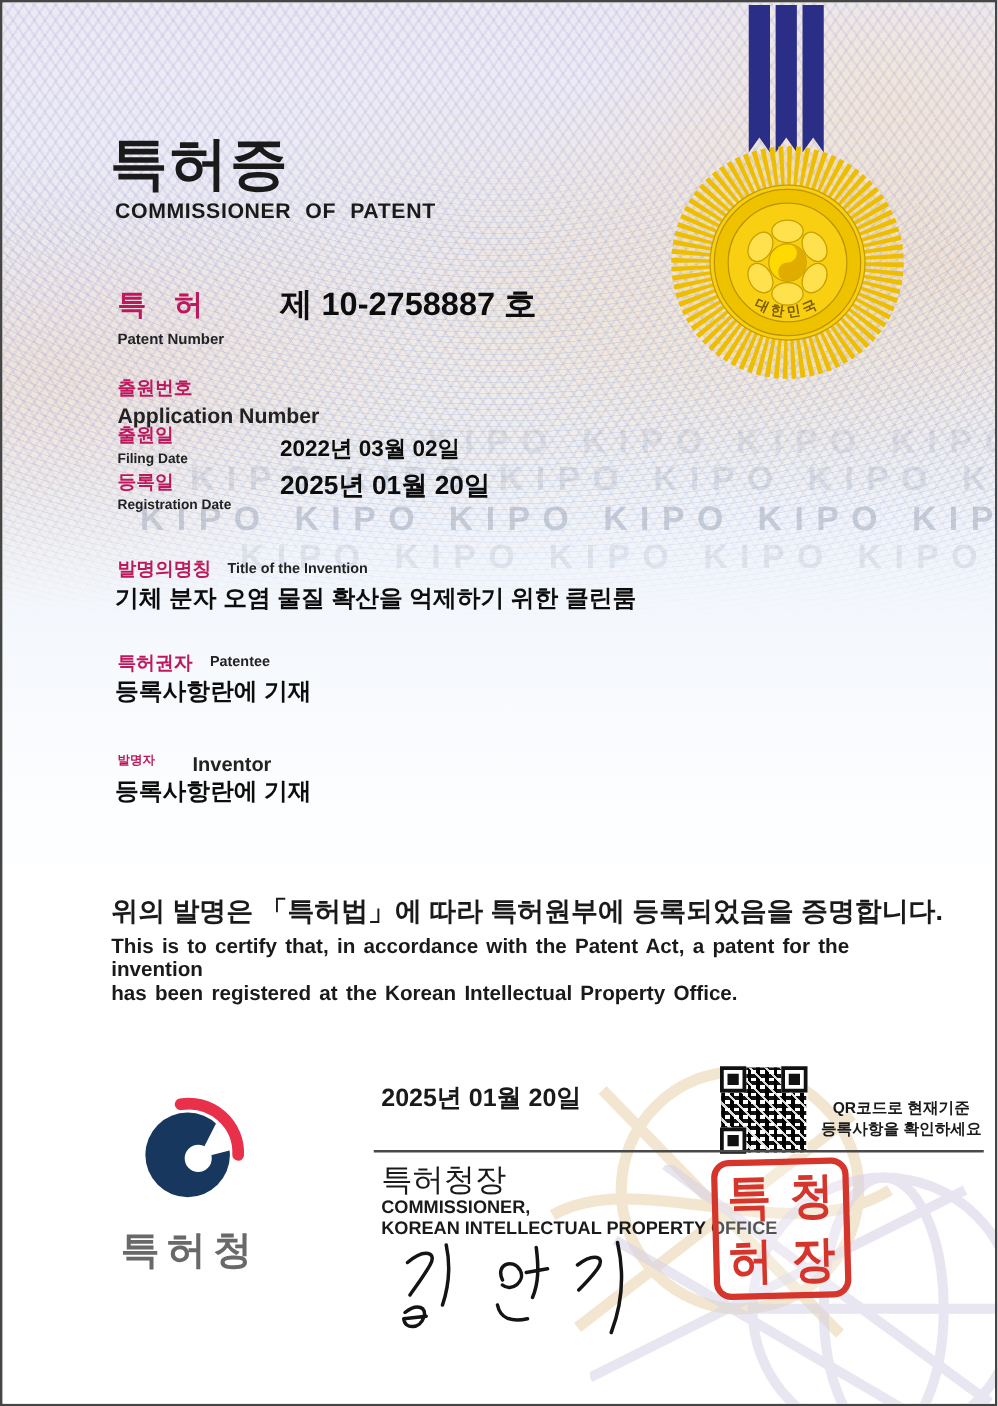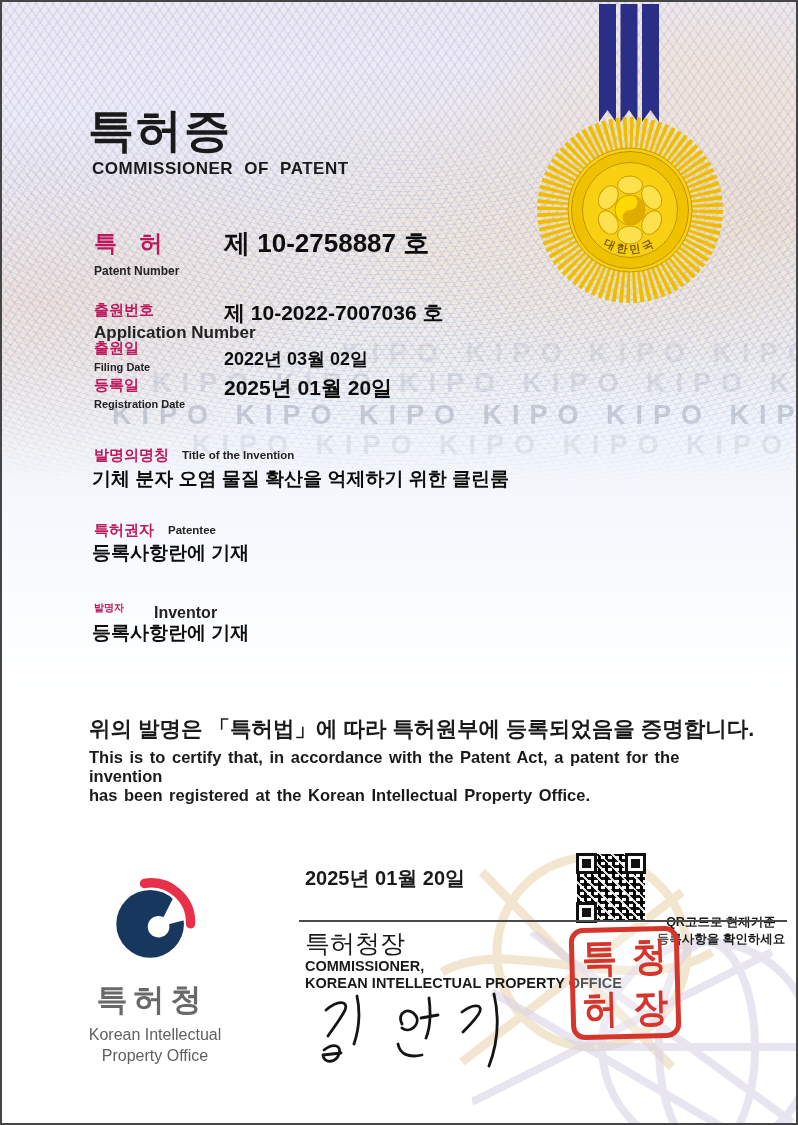--- a/index.html
+++ b/index.html
@@ -122,21 +122,20 @@
       <textPath href="#medalArc" startOffset="50%" text-anchor="middle">대한민국</textPath>
     </text>
   </svg>
 
   <div class="abs lab z2" style="left:92px;top:226px;font-size:23px;letter-spacing:8px">특 허</div>
   <div class="abs sub z2" style="left:92px;top:262px;font-size:12px">Patent Number</div>
   <div class="abs val z2" style="left:222px;top:224px;font-size:26px">제 10-2758887 호</div>
 
   <div class="abs lab z2" style="left:92px;top:299px;font-size:15px">출원번호</div>
   <div class="abs sub z2" style="left:92px;top:321px;font-size:17px">Application Number</div>
-  <div class="abs val z2" style="left:222px;top:297px;font-size:21px">제 10-2022-7007036 호</div>
 
   <div class="abs lab z2" style="left:92px;top:337px;font-size:15px">출원일</div>
   <div class="abs sub z2" style="left:92px;top:359px;font-size:11px">Filing Date</div>
   <div class="abs val z2" style="left:222px;top:345px;font-size:18px">2022년 03월 02일</div>
 
   <div class="abs lab z2" style="left:92px;top:374px;font-size:15px">등록일</div>
   <div class="abs sub z2" style="left:92px;top:396px;font-size:11px">Registration Date</div>
   <div class="abs val z2" style="left:222px;top:372px;font-size:21px">2025년 01월 20일</div>
 
   <div class="abs lab z2" style="left:92px;top:444px;font-size:15px;font-weight:700">발명의명칭</div>
@@ -157,21 +156,21 @@
     <span>has been registered at the Korean Intellectual Property Office.</span>
   </div>
 
   <div class="abs z2" style="left:303px;top:863px;font-size:20px;font-weight:700">2025년 01월 20일</div>
   <div class="abs qr z2" style="left:574px;top:851px">
     <div class="qr-noise"></div>
     <div class="f f-tl"></div>
     <div class="f f-tr"></div>
     <div class="f f-bl"></div>
   </div>
-  <div class="abs qr-cap z2" style="left:648px;top:912px">
+  <div class="abs qr-cap z2" style="left:648px;top:876px">
     <span>QR코드로 현재기준</span><br>
     <span>등록사항을 확인하세요</span>
   </div>
 
   <div class="abs divider z2" style="left:297px;top:918px;width:488px"></div>
 
   <div class="abs z2" style="left:303px;top:925px;font-size:25px;font-weight:400">특허청장</div>
   <div class="abs z2" style="left:303px;top:956px;font-size:14.5px;font-weight:800">COMMISSIONER,</div>
   <div class="abs z2" style="left:303px;top:973px;font-size:14.5px;font-weight:800">KOREAN INTELLECTUAL PROPERTY OFFICE</div>
 
@@ -198,18 +197,14 @@
     <span>장</span>
   </div>
 
   <svg class="abs z2" style="left:103px;top:873px" width="94" height="94" viewBox="0 0 100 100">
     <circle cx="48" cy="52" r="36" fill="#17375e"></circle>
     <polygon points="57,55 86,-2 108,42" fill="#fff"></polygon>
     <circle cx="57" cy="55" r="11.5" fill="#fff"></circle>
     <path d="M 42,9 A 42,42 0 0 1 91,52" fill="none" stroke="#e8304a" stroke-width="10" stroke-linecap="round"></path>
   </svg>
   <div class="abs logo-ko z2" style="left:75px;top:977px">특허청</div>
-  <div class="abs logo-en z2" style="left:55px;top:1022px">
-    <span>Korean Intellectual</span><br>
-    <span>Property Office</span>
-  </div>
 
 </div>
 
 </body></html>

